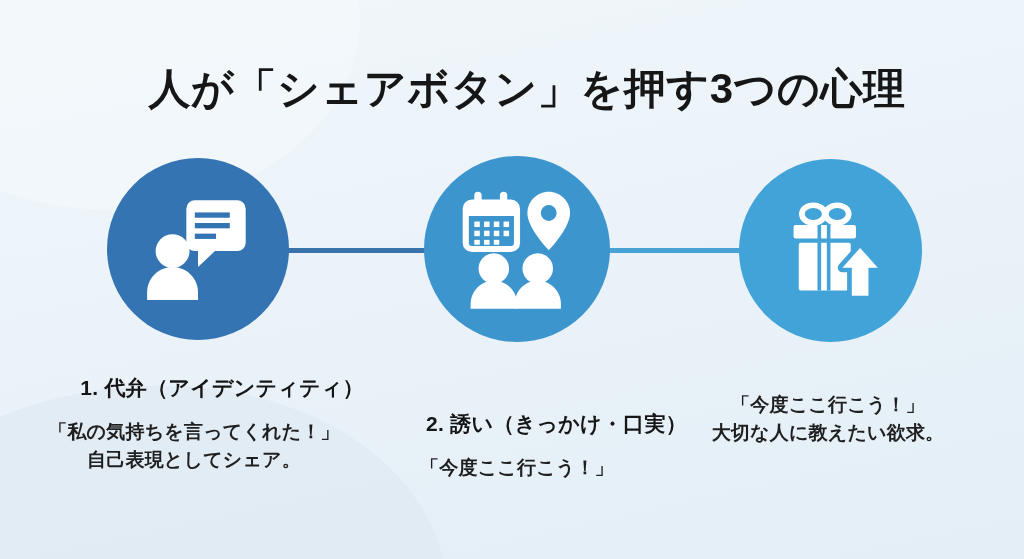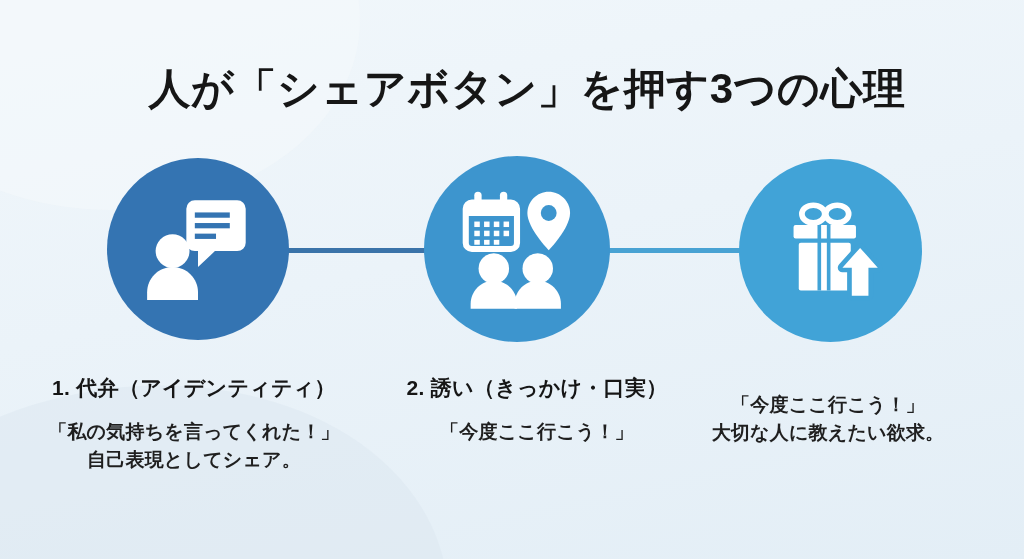--- a/index.html
+++ b/index.html
@@ -26,24 +26,24 @@
   .circle {
     position:absolute; border-radius:50%; z-index:2;
     display:flex; align-items:center; justify-content:center;
   }
   .circle1 { left:107px; top:158px; width:182px; height:182px; }
   .circle2 { left:424px; top:156px; width:186px; height:186px; }
   .circle3 { left:739px; top:159px; width:183px; height:183px; }
   .circle svg { display:block; }
   .col { position:absolute; top:374px; width:340px; text-align:center; }
   .col1 { left:24px; }
-  .col2 { left:367px; }
+  .col2 { left:347px;margin-top:36px; }
   .col3 { left:658px; }
   .step-heading {
-    font-size:21px; line-height:27px; font-weight:800; letter-spacing:.3px;
+    font-size:21px; line-height:27px; font-weight:800; letter-spacing:.3px;text-align:right;
   }
   .step-body {
     margin-top:17px; font-size:19px; line-height:27.5px; font-weight:700; letter-spacing:.2px;
   }
 </style>
 </head>
 <body>
 
 <div class="stage">
 

